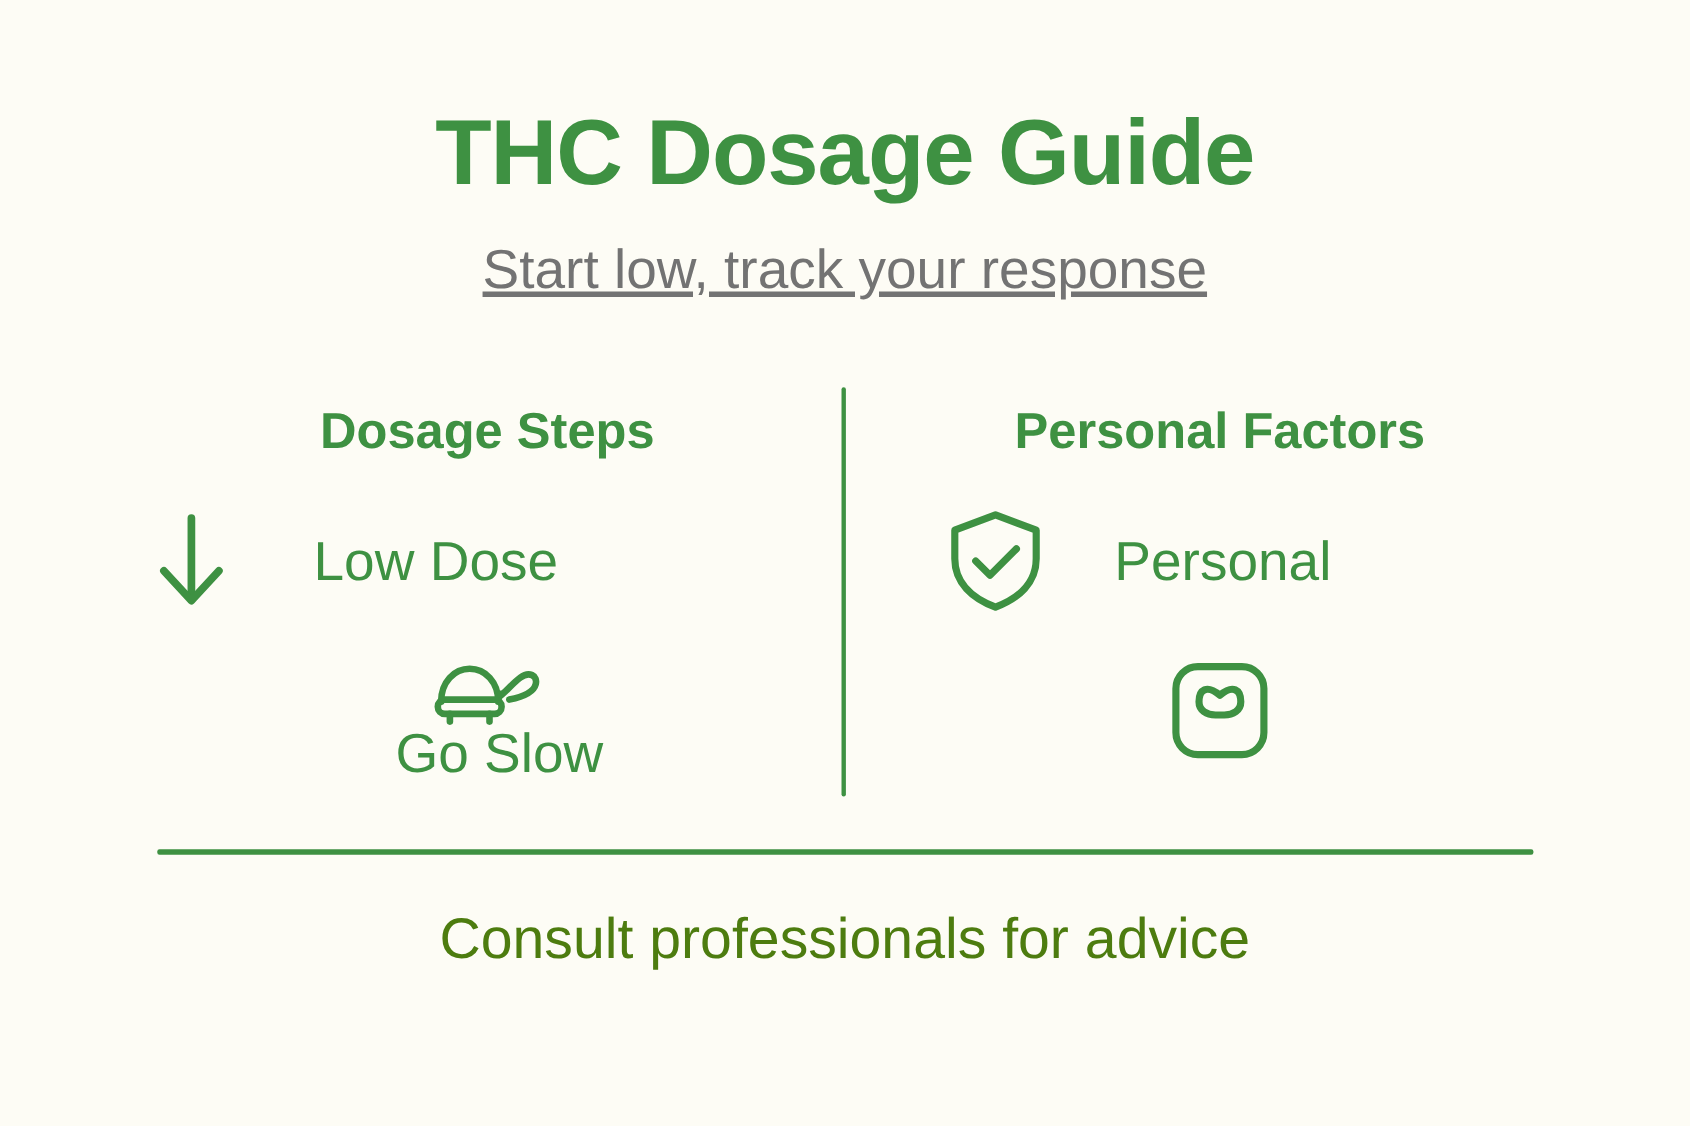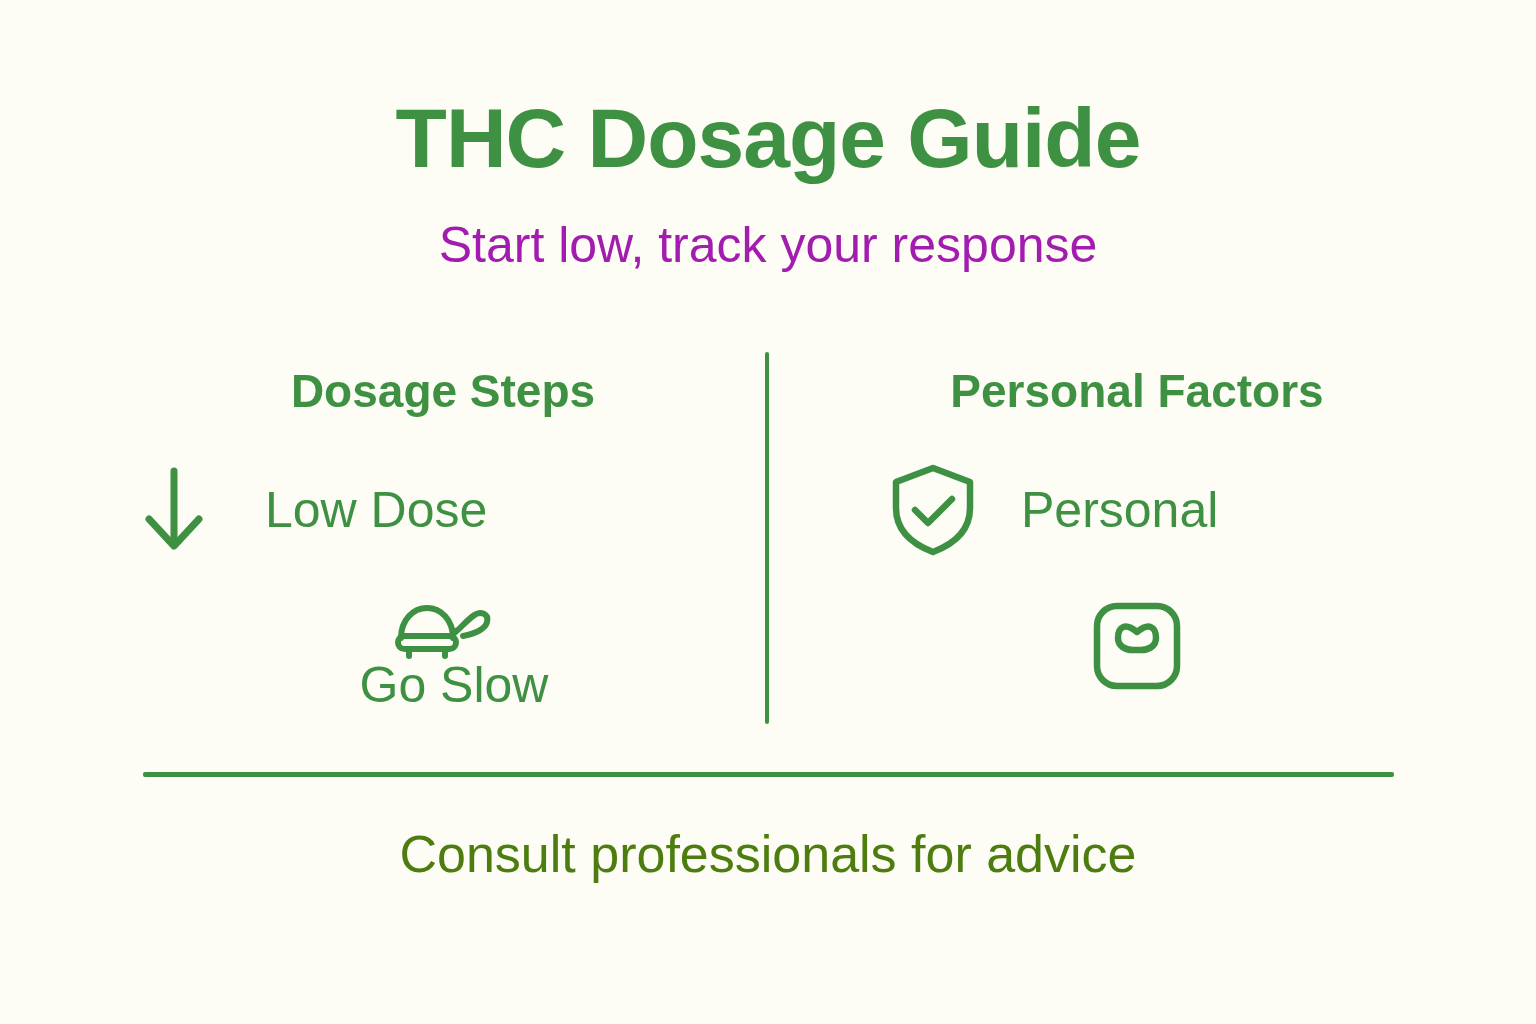--- a/index.html
+++ b/index.html
@@ -35,40 +35,41 @@
     font-weight: 700;
     letter-spacing: -1px;
     line-height: 1;
     color: #3E9142;
     margin: 0;
   }
   .subtitle {
     font-size: 50px;
     font-weight: 400;
     line-height: 1;
-    color: #a21caf;
+    color: #737373;
     margin: 0;
     padding-top: 40px;
+    text-decoration: underline;
   }
 
   
   .columns {
     position: absolute;
     top: 352px;
     left: 0;
     width: 1536px;
     height: 372px;
     text-align: center;
   }
   .col {
     position: absolute;
     top: 0;
   }
   .col-left  { left: 143px; width: 600px; }
-  .col-right { left: 877px; width: 520px; }
+  .col-right { left: 849px; width: 520px; }
 
   .col-heading {
     font-size: 46px;
     font-weight: 700;
     line-height: 1;
     margin: 0;
     padding-top: 16px;
     color: #3E9142;
     white-space: nowrap;
   }
@@ -82,21 +83,21 @@
     background: #3E9142;
     border-radius: 2px;
   }
 
   
   .item {
     display: flex;
     align-items: center;
     height: 96px;
   }
-  .item-row-1 { margin-top: 48px; }
+  .item-row-1 { margin-top: 48px; gap: 20px; }
   .item-row-2 { margin-top: 40px; flex-direction: column; }
 
   .icon-box {
     width: 100px;
     min-width: 100px;
     height: 96px;
     display: flex;
     align-items: center;
     justify-content: flex-start;
   }

